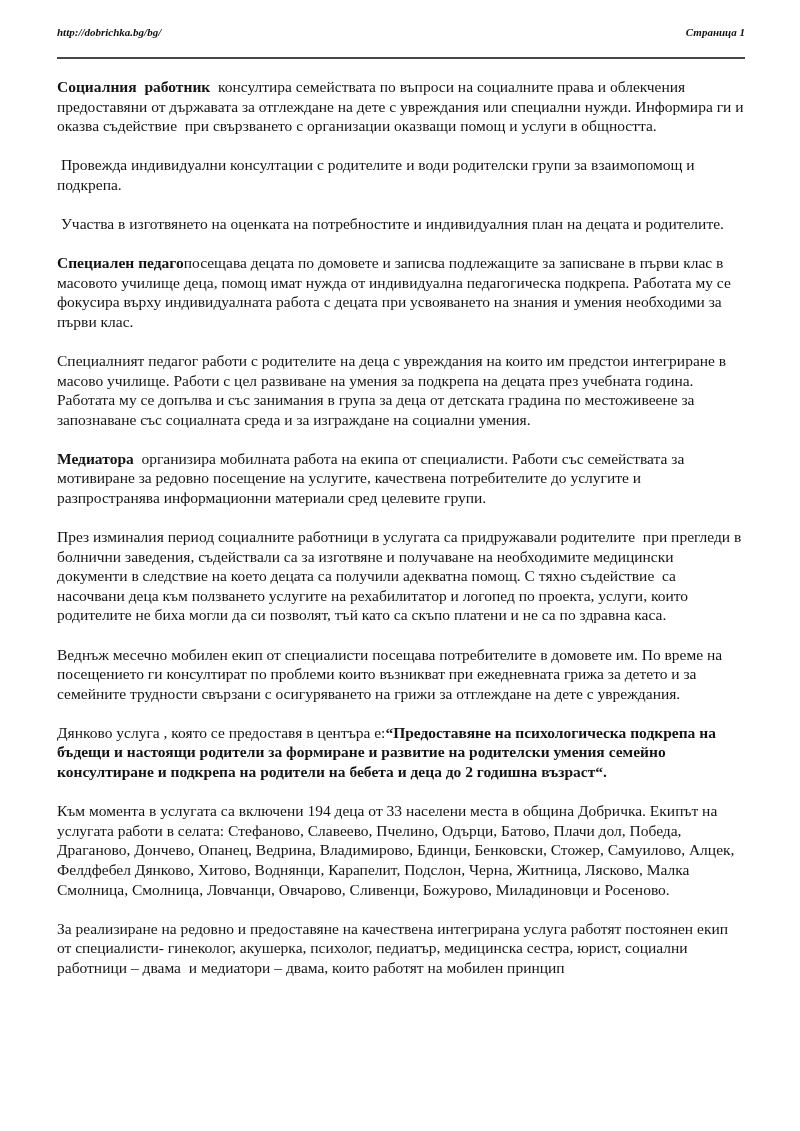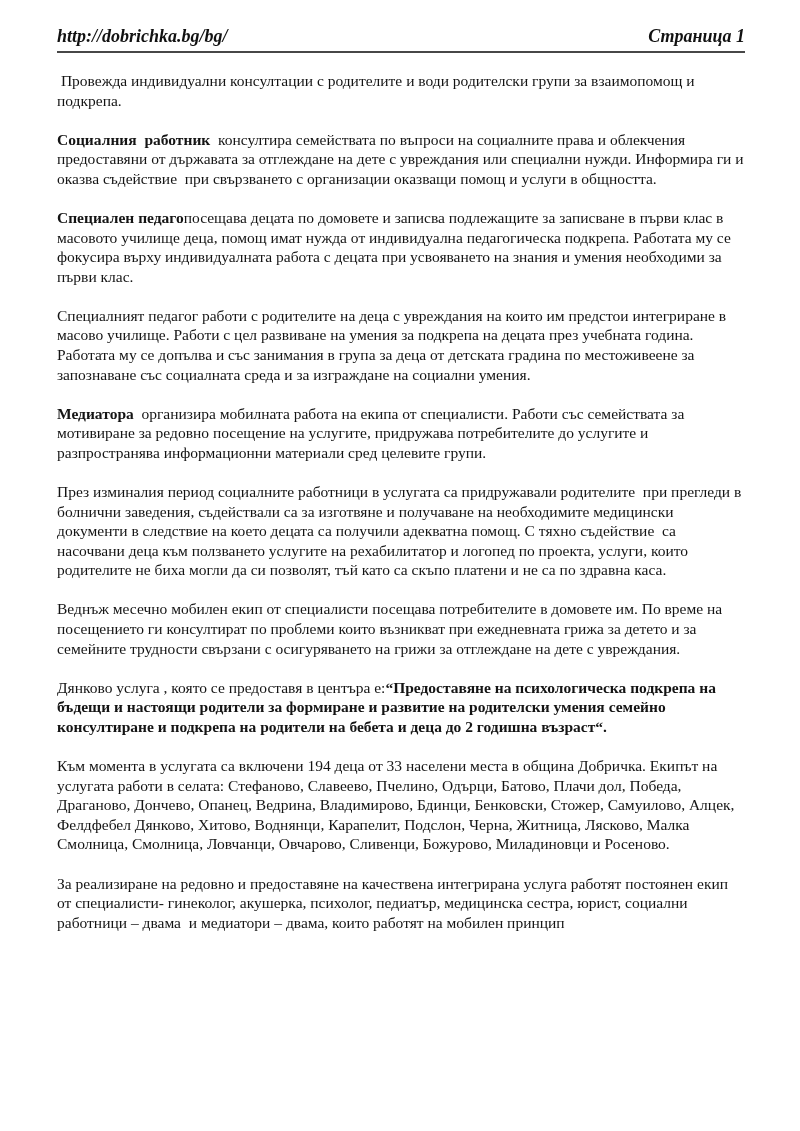--- a/index.html
+++ b/index.html
@@ -19,24 +19,24 @@
     padding: 26px 55px 0 57px;
     background: #ffffff;
   }
   .page-header {
     display: flex;
     justify-content: space-between;
     align-items: flex-start;
     font-family: "Liberation Serif", serif;
     font-weight: bold;
     font-style: italic;
-    font-size: 18px;
+    font-size: 11px;
     color: #111111;
     border-bottom: 2px solid #474747;
-    padding-bottom: 4px;
+    padding-bottom: 19px;
   }
   .doc-body p {
     font-family: "Liberation Serif", serif;
     font-size: 15.5px;
     line-height: 19.6px;
     color: #141414;
     margin: 19.5px 0 0 0;
     white-space: pre-wrap;
     text-align: left;
   }
@@ -49,24 +49,25 @@
 </style>
 </head>
 <body>
 
 <div class="page">
   <div class="page-header">
     <span>http://dobrichka.bg/bg/</span>
     <span>Страница 1</span>
   </div>
   <div class="doc-body">
+      <p><span class="run-bold">Социалния  работник</span><span>  консултира семействата по въпроси на социалните права и облекчения предоставяни от държавата за отглеждане на дете с увреждания или специални нужди. Информира ги и оказва съдействие  при свързването с организации оказващи помощ и услуги в общността.</span></p>
       <p><span> Провежда индивидуални консултации с родителите и води родителски групи за взаимопомощ и подкрепа.</span></p>
-      <p><span class="run-bold">Социалния  работник</span><span>  консултира семействата по въпроси на социалните права и облекчения предоставяни от държавата за отглеждане на дете с увреждания или специални нужди. Информира ги и оказва съдействие  при свързването с организации оказващи помощ и услуги в общността.</span></p>
+      <p><span> Участва в изготвянето на оценката на потребностите и индивидуалния план на децата и родителите.</span></p>
       <p><span class="run-bold">Специален педаго</span><span>посещава децата по домовете и записва подлежащите за записване в първи клас в масовото училище деца, помощ имат нужда от индивидуална педагогическа подкрепа. Работата му се фокусира върху индивидуалната работа с децата при усвояването на знания и умения необходими за първи клас.</span></p>
       <p><span>Специалният педагог работи с родителите на деца с увреждания на които им предстои интегриране в масово училище. Работи с цел развиване на умения за подкрепа на децата през учебната година.  Работата му се допълва и със занимания в група за деца от детската градина по местоживеене за запознаване със социалната среда и за изграждане на социални умения.</span></p>
-      <p><span class="run-bold">Медиатора</span><span>  организира мобилната работа на екипа от специалисти. Работи със семействата за мотивиране за редовно посещение на услугите, придружава потребителите до услугите и разпространява информационни материали сред целевите групи.</span></p>
+      <p><span class="run-bold">Медиатора</span><span>  организира мобилната работа на екипа от специалисти. Работи със семействата за мотивиране за редовно посещение на услугите, качествена потребителите до услугите и разпространява информационни материали сред целевите групи.</span></p>
       <p><span>През изминалия период социалните работници в услугата са придружавали родителите  при прегледи в болнични заведения, съдействали са за изготвяне и получаване на необходимите медицински документи в следствие на което децата са получили адекватна помощ. С тяхно съдействие  са насочвани деца към ползването услугите на рехабилитатор и логопед по проекта, услуги, които родителите не биха могли да си позволят, тъй като са скъпо платени и не са по здравна каса.</span></p>
       <p><span>Веднъж месечно мобилен екип от специалисти посещава потребителите в домовете им. По време на посещението ги консултират по проблеми които възникват при ежедневната грижа за детето и за семейните трудности свързани с осигуряването на грижи за отглеждане на дете с увреждания.</span></p>
       <p><span>Дянково услуга , която се предоставя в центъра е:</span><span class="run-bold">“Предоставяне на психологическа подкрепа на бъдещи и настоящи родители за формиране и развитие на родителски умения семейно консултиране и подкрепа на родители на бебета и деца до 2 годишна възраст“.</span></p>
       <p><span>Към момента в услугата са включени 194 деца от 33 населени места в община Добричка. Екипът на услугата работи в селата: Стефаново, Славеево, Пчелино, Одърци, Батово, Плачи дол, Победа, Драганово, Дончево, Опанец, Ведрина, Владимирово, Бдинци, Бенковски, Стожер, Самуилово, Алцек, Фелдфебел Дянково, Хитово, Воднянци, Карапелит, Подслон, Черна, Житница, Лясково, Малка Смолница, Смолница, Ловчанци, Овчарово, Сливенци, Божурово, Миладиновци и Росеново.</span></p>
       <p><span>За реализиране на редовно и предоставяне на качествена интегрирана услуга работят постоянен екип от специалисти- гинеколог, акушерка, психолог, педиатър, медицинска сестра, юрист, социални работници – двама  и медиатори – двама, които работят на мобилен принцип</span></p>
     </div>
 </div>
 
 </body></html>

